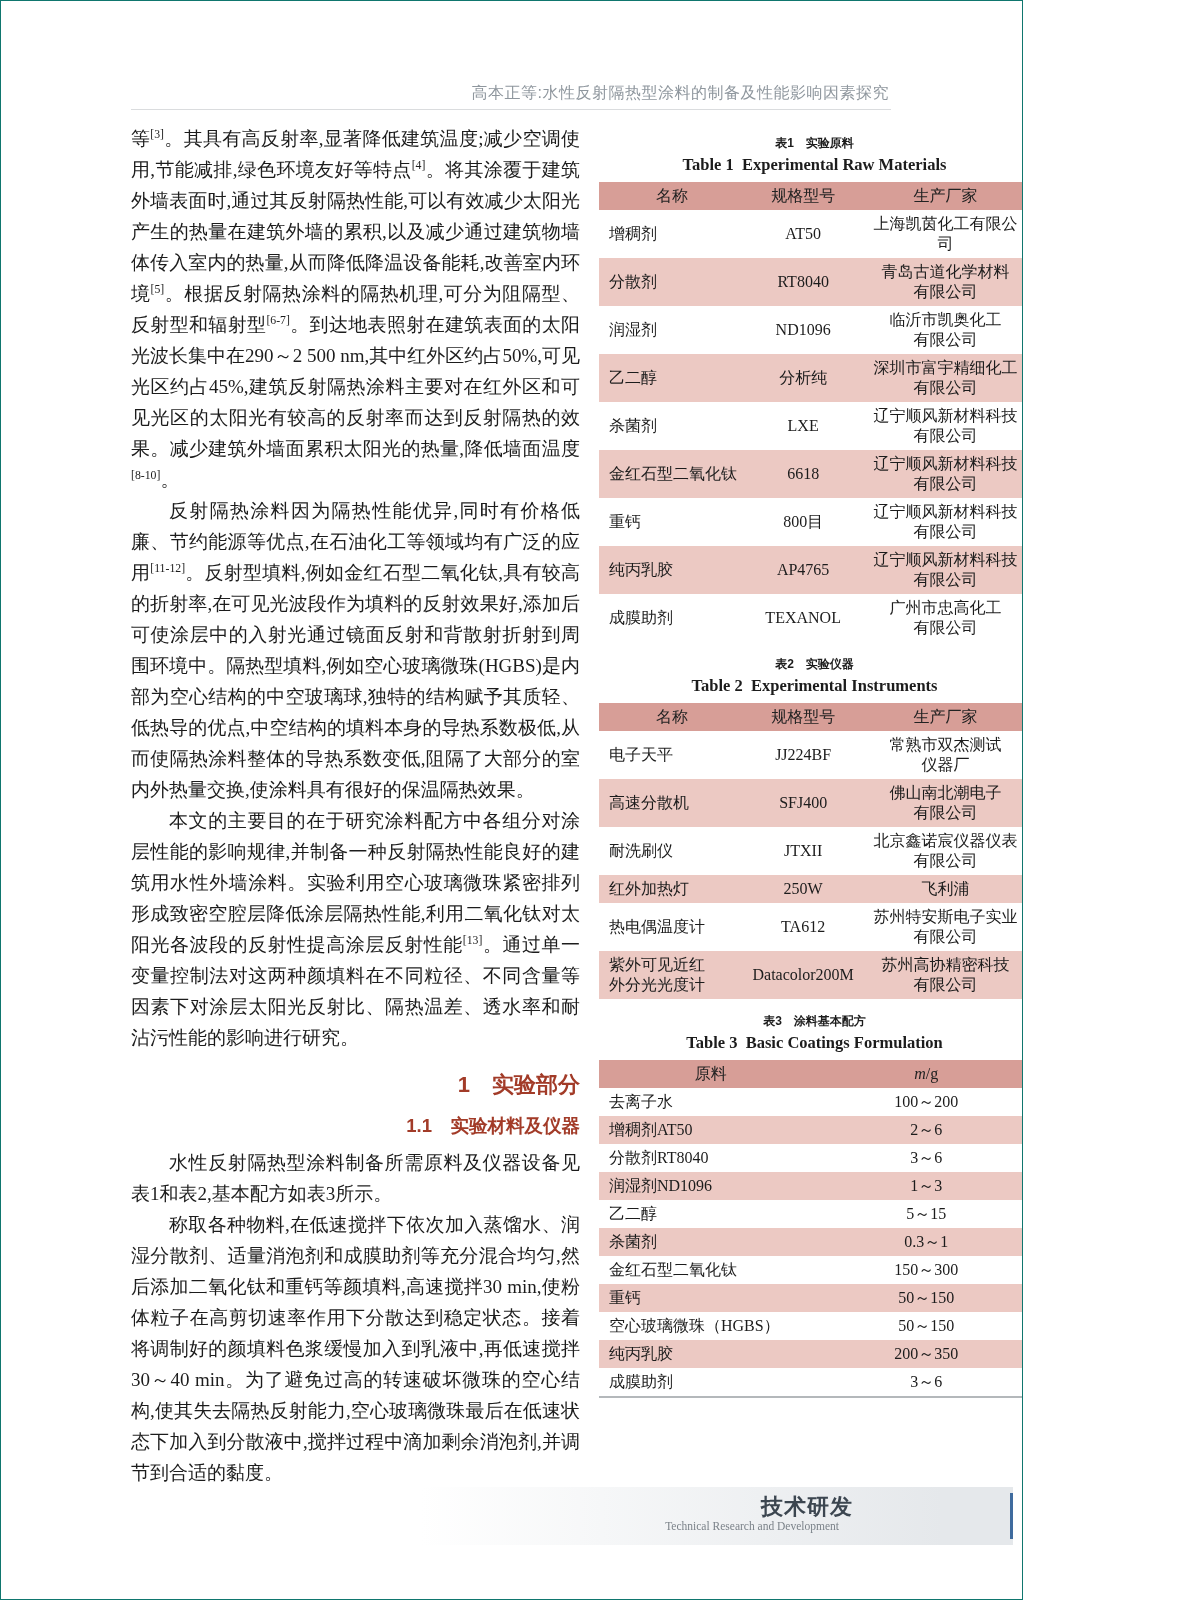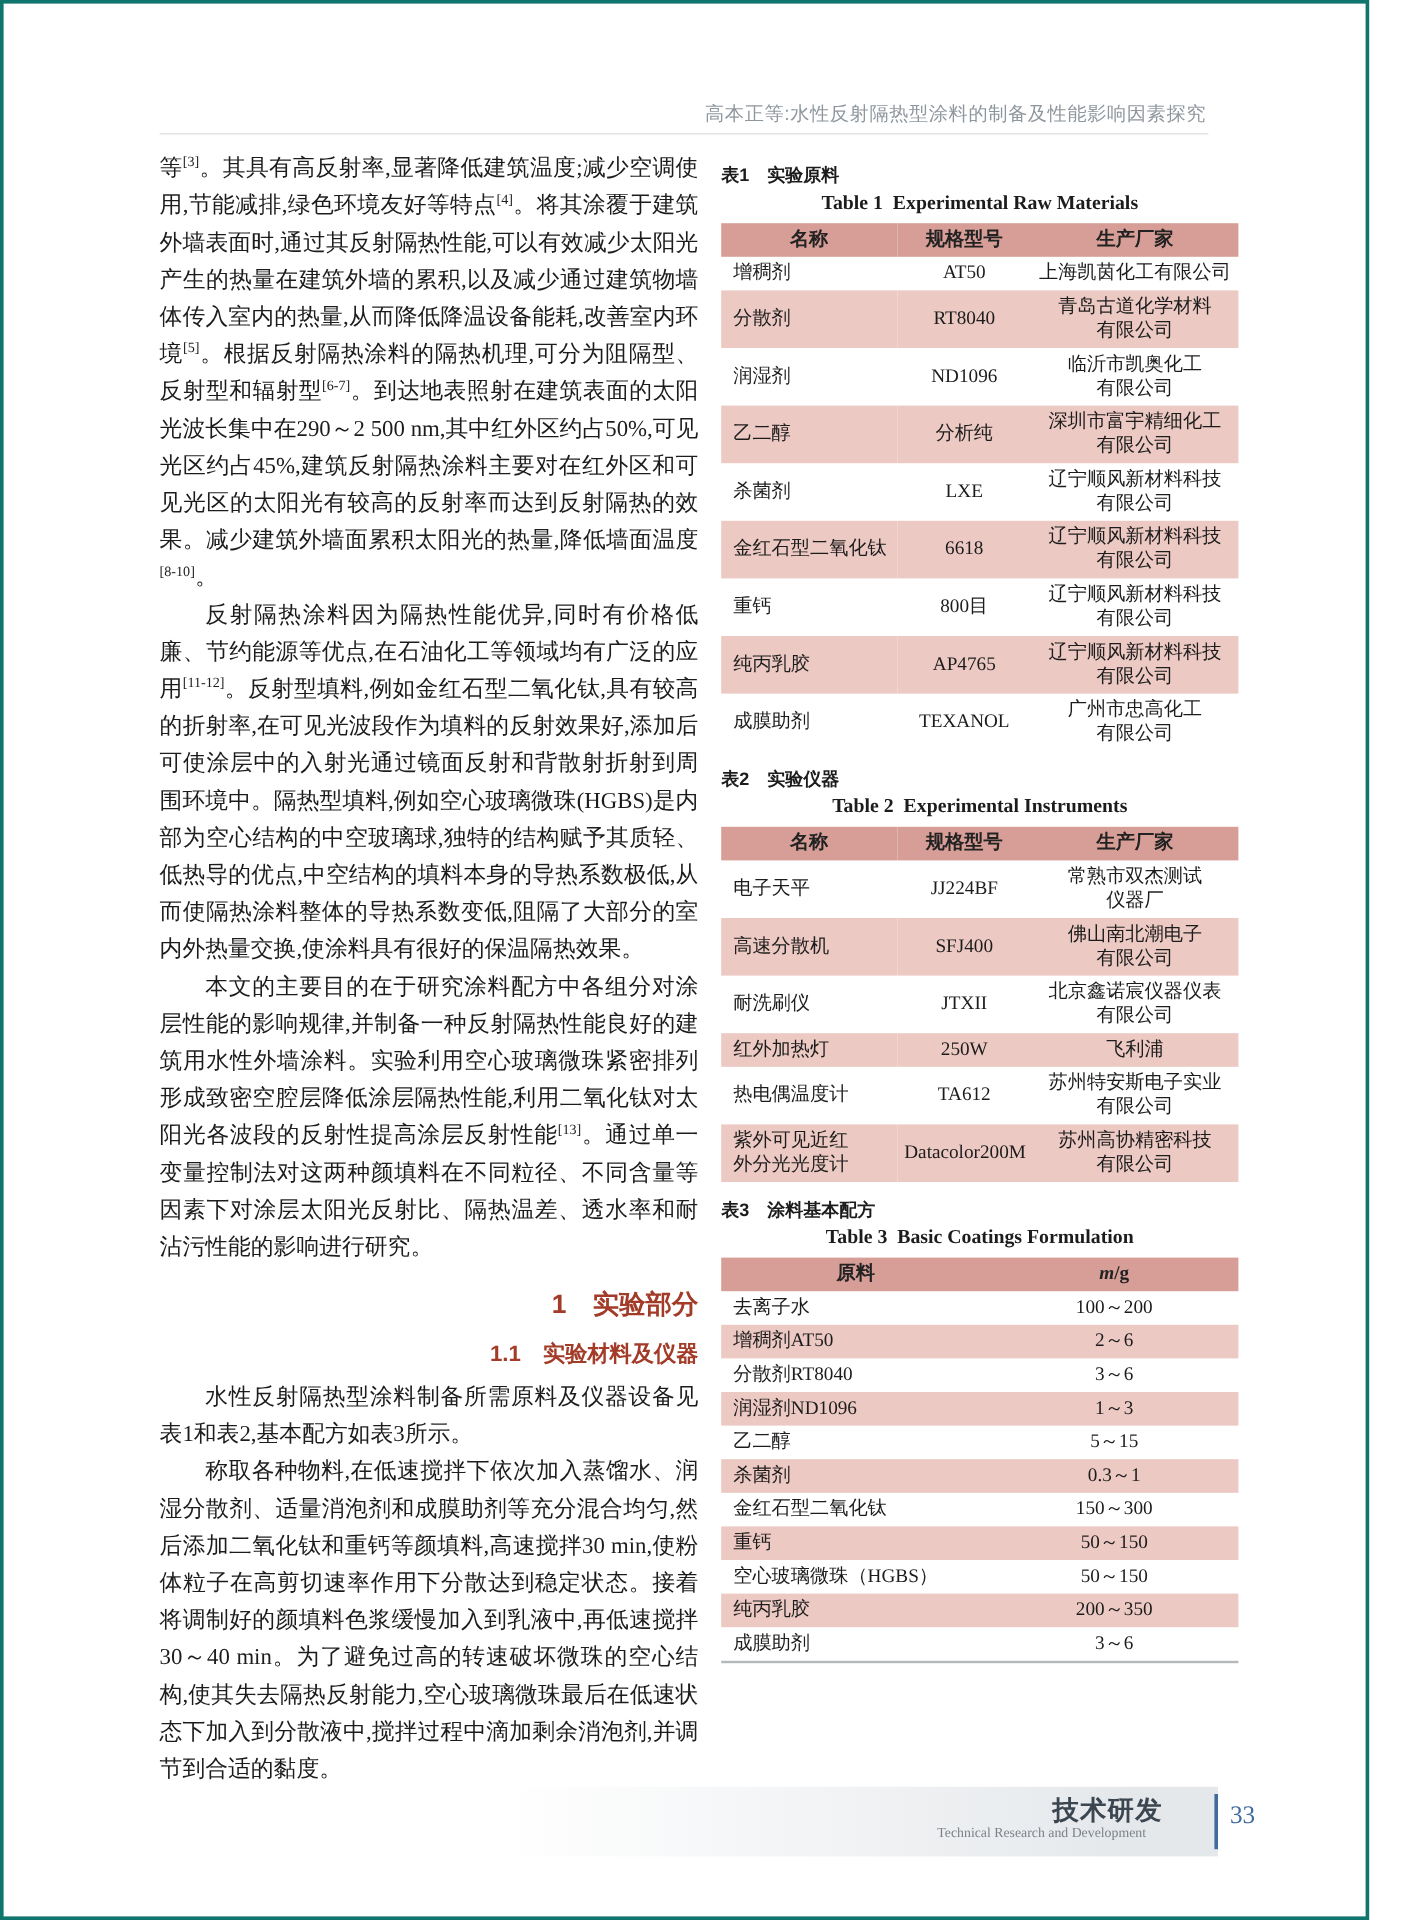--- a/index.html
+++ b/index.html
@@ -3,22 +3,22 @@
 <meta charset="utf-8">
 <style>
   :root{
     --heading:#a23b28;
     --th-bg:#d79e97;
     --row-alt:#ecc9c3;
     --accent:#3f6b9e;
   }
   html,body{margin:0;padding:0;background:#ffffff;}
   .page{
-    position:relative;width:1141px;height:1600px;background:#fff;
-    box-sizing:border-box;border:3px solid #0f766e;overflow:hidden;
+    position:relative;width:1023px;height:1600px;background:#fff;
+    box-sizing:border-box;border:1px solid #0f766e;overflow:hidden;
     font-family:"Liberation Serif","DejaVu Serif",serif;color:#1c1c1c;
   }
   
   .running-head{
     position:absolute;top:82px;right:133px;
     font-family:"Liberation Sans","DejaVu Sans",sans-serif;
     font-size:16px;color:#8f979e;letter-spacing:.5px;
   }
   .head-rule{position:absolute;top:108px;left:130px;right:131px;height:1px;background:#dadcde;}
 
@@ -34,31 +34,31 @@
     font-family:"Liberation Sans","DejaVu Sans",sans-serif;
     color:var(--heading);text-indent:0;text-align:right;
   }
   h1.sec{font-size:22px;margin:16px 0 10px;}
   h2.sec{font-size:18.5px;margin:9px 0 6px;}
 
   
   .col-right{position:absolute;left:598px;top:134px;width:431px;}
   .tbl-block + .tbl-block{margin-top:14px;}
   .tbl-title-cn{
-    font-family:"Liberation Sans","DejaVu Sans",sans-serif;
-    font-weight:bold;font-size:15px;margin:0 0 3px;white-space:pre-wrap;
+    text-align:center;font-family:"Liberation Sans","DejaVu Sans",sans-serif;
+    font-weight:bold;font-size:12px;margin:0 0 3px;white-space:pre-wrap;
   }
   .tbl-title-en{
     text-align:center;font-weight:bold;font-size:16.5px;margin:0 0 7px;
     white-space:pre-wrap;font-family:"Liberation Serif","DejaVu Serif",serif;
   }
   table{width:100%;border-collapse:collapse;font-size:16px;table-layout:fixed;}
   th{
-    background:var(--th-bg);font-weight:bold;text-align:center;
-    padding:4px 0;line-height:20px;color:#222;
+    background:var(--th-bg);font-weight:normal;text-align:center;
+    padding:4px 10px;line-height:20px;color:#222;
   }
   td{
     padding:4px 6px;line-height:20px;vertical-align:middle;
     white-space:pre-line;text-align:center;
   }
   td:first-child{text-align:left;padding-left:10px;}
   tbody tr:nth-child(even){background:var(--row-alt);}
   table.t12 th:nth-child(1){width:34%;}
   table.t12 th:nth-child(2){width:26%;}
   table.t12 th:nth-child(3){width:40%;}

